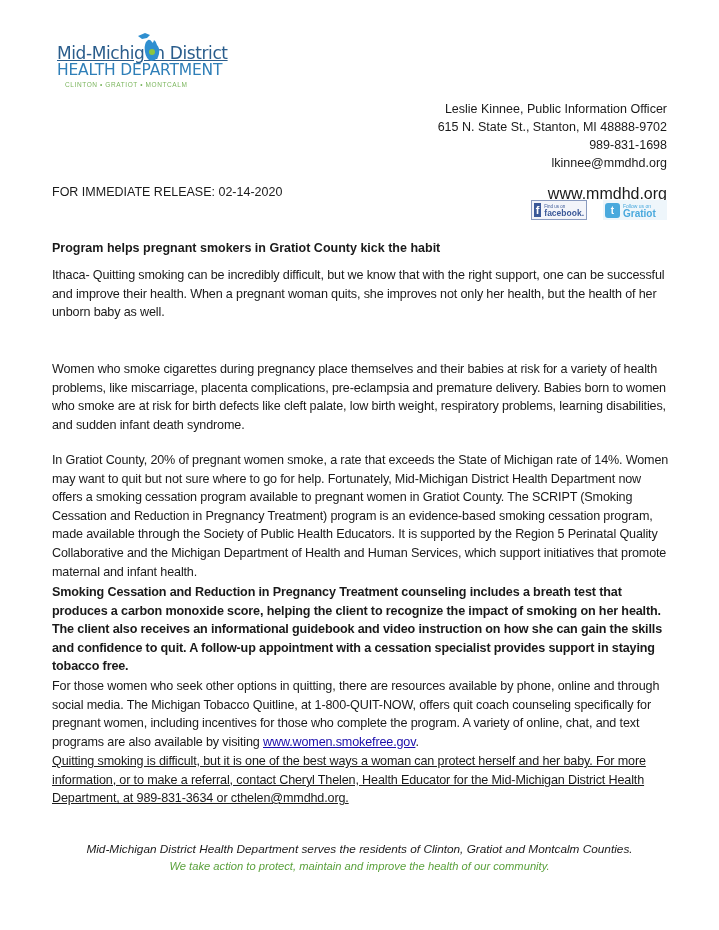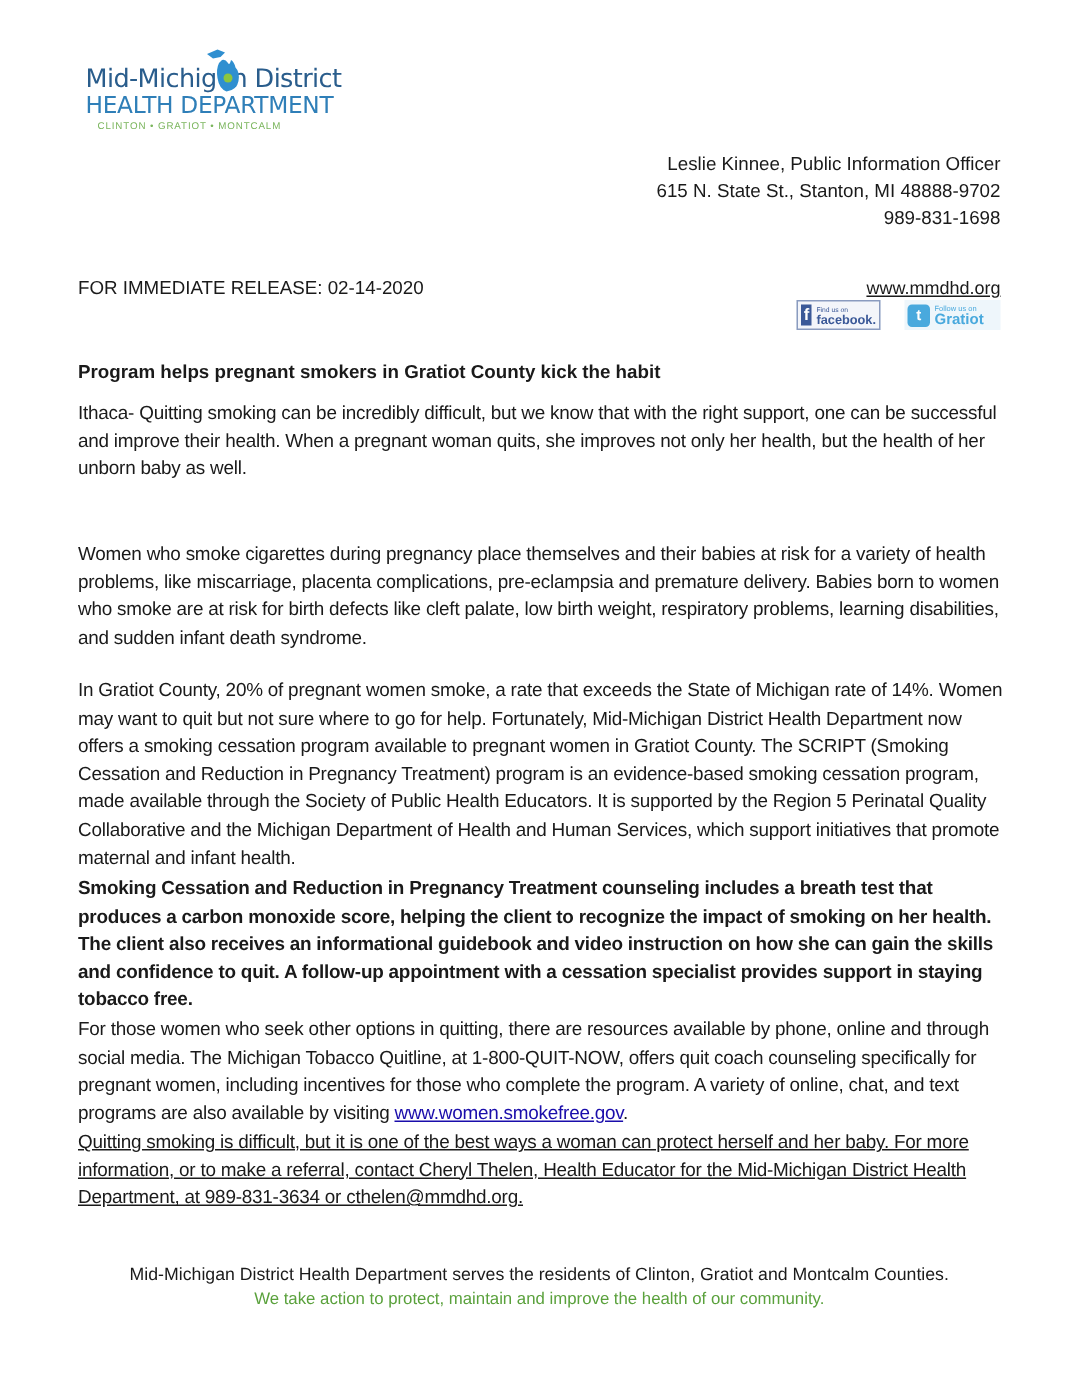--- a/index.html
+++ b/index.html
@@ -1,28 +1,28 @@
 <!DOCTYPE html>
 <html><head>
   <meta charset="utf-8">
   <style>
     * { box-sizing: border-box; margin: 0; padding: 0; }
     html, body { width: 719px; height: 930px; background: #ffffff; overflow: hidden; }
     body { font-family: "Liberation Sans", sans-serif; color: #1a1a1a; position: relative; }
 
     .logo { position: absolute; left: 57px; top: 44px; width: 200px; }
-    .logo-line1 { font-family: "DejaVu Sans", sans-serif; font-size: 17px; color: #2a5d8c; letter-spacing: -0.4px; line-height: 18px; white-space: nowrap; position: relative; }
+    .logo-line1 { font-family: "DejaVu Sans", sans-serif; font-size: 17px; color: #2a5d8c; letter-spacing: -0.4px; line-height: 18px; white-space: nowrap; position: relative; text-decoration: underline; }
     .logo-line2 { font-family: "DejaVu Sans", sans-serif; font-size: 15.5px; color: #2f7fb8; letter-spacing: -0.2px; line-height: 17px; white-space: nowrap; }
     .logo-line3 { font-size: 6.5px; color: #7ab55c; letter-spacing: 0.6px; margin-top: 2px; margin-left: 8px; white-space: nowrap; }
     .mi-shape { position: absolute; left: 79px; top: -12px; width: 26px; height: 30px; }
 
     .contact { position: absolute; right: 52px; top: 100px; text-align: right; font-size: 12.5px; line-height: 18px; color: #1a1a1a; }
 
     .release { position: absolute; left: 52px; top: 185px; font-size: 12.5px; }
-    .website { position: absolute; right: 52px; top: 185px; font-size: 12px; text-decoration: underline; }
+    .website { position: absolute; right: 52px; top: 185px; font-size: 16px; }
 
     .social { position: absolute; top: 200px; right: 52px; display: flex; gap: 16px; }
     .fb-badge { width: 56px; height: 20px; border: 1px solid #8a9bbf; background: #f3f5fa; display: flex; align-items: center; padding: 2px; gap: 3px; }
     .fb-f { width: 14px; height: 14px; background: #3b5998; color: #fff; font-weight: bold; font-size: 11px; display: flex; align-items: center; justify-content: center; }
     .fb-text { display: flex; flex-direction: column; line-height: 7px; justify-content: center; }
     .fb-small { font-size: 4.5px; color: #3b5998; }
     .fb-big { font-size: 8.5px; color: #3b5998; font-weight: bold; }
     .tw-badge { width: 64px; height: 20px; background: #eef6fb; display: flex; align-items: center; padding: 2px; gap: 3px; }
     .tw-t { width: 15px; height: 15px; background: #49a9dd; color: #fff; font-weight: bold; font-size: 10px; border-radius: 3px; display: flex; align-items: center; justify-content: center; }
     .tw-text { display: flex; flex-direction: column; line-height: 8px; }
@@ -33,21 +33,21 @@
 
     .body-text { position: absolute; left: 52px; width: 620px; font-size: 12.6px; line-height: 18.6px; letter-spacing: -0.15px; }
     .p1 { top: 266px; }
     .p2 { top: 360px; }
     .p3 { top: 451px; }
     .p4 { top: 583px; font-weight: bold; }
     .p5 { top: 677px; }
     .p6 { top: 752px; text-decoration: underline; }
     .link { color: #1a0dab; text-decoration: underline; }
 
-    .footer { position: absolute; left: 0; width: 719px; text-align: center; }
+    .footer { position: absolute; left: 0; width: 719px; text-align: center; font-style: italic; }
     .footer1 { top: 842px; font-size: 11.8px; color: #1a1a1a; }
     .footer2 { top: 860px; font-size: 11.2px; color: #5aa13c; }
   </style>
 </head>
 <body>
 
 <div class="logo">
   <div class="logo-line1">
     <span>Mid-Michig&nbsp;&nbsp;n District</span>
     <svg class="mi-shape" viewBox="0 0 26 30">
@@ -57,20 +57,21 @@
     </svg>
   </div>
   <div class="logo-line2">HEALTH DEPARTMENT</div>
   <div class="logo-line3">CLINTON • GRATIOT • MONTCALM</div>
 </div>
 
 <div class="contact">
   <div>Leslie Kinnee, Public Information Officer</div>
   <div>615 N. State St., Stanton, MI 48888-9702</div>
   <div>989-831-1698</div>
+  <div>lkinnee@mmdhd.org</div>
 </div>
 
 <div class="release">FOR IMMEDIATE RELEASE: 02-14-2020</div>
 <div class="website">www.mmdhd.org</div>
 
 <div class="social">
   <div class="fb-badge">
     <span class="fb-f">f</span>
     <span class="fb-text">
       <span class="fb-small">Find us on</span>

